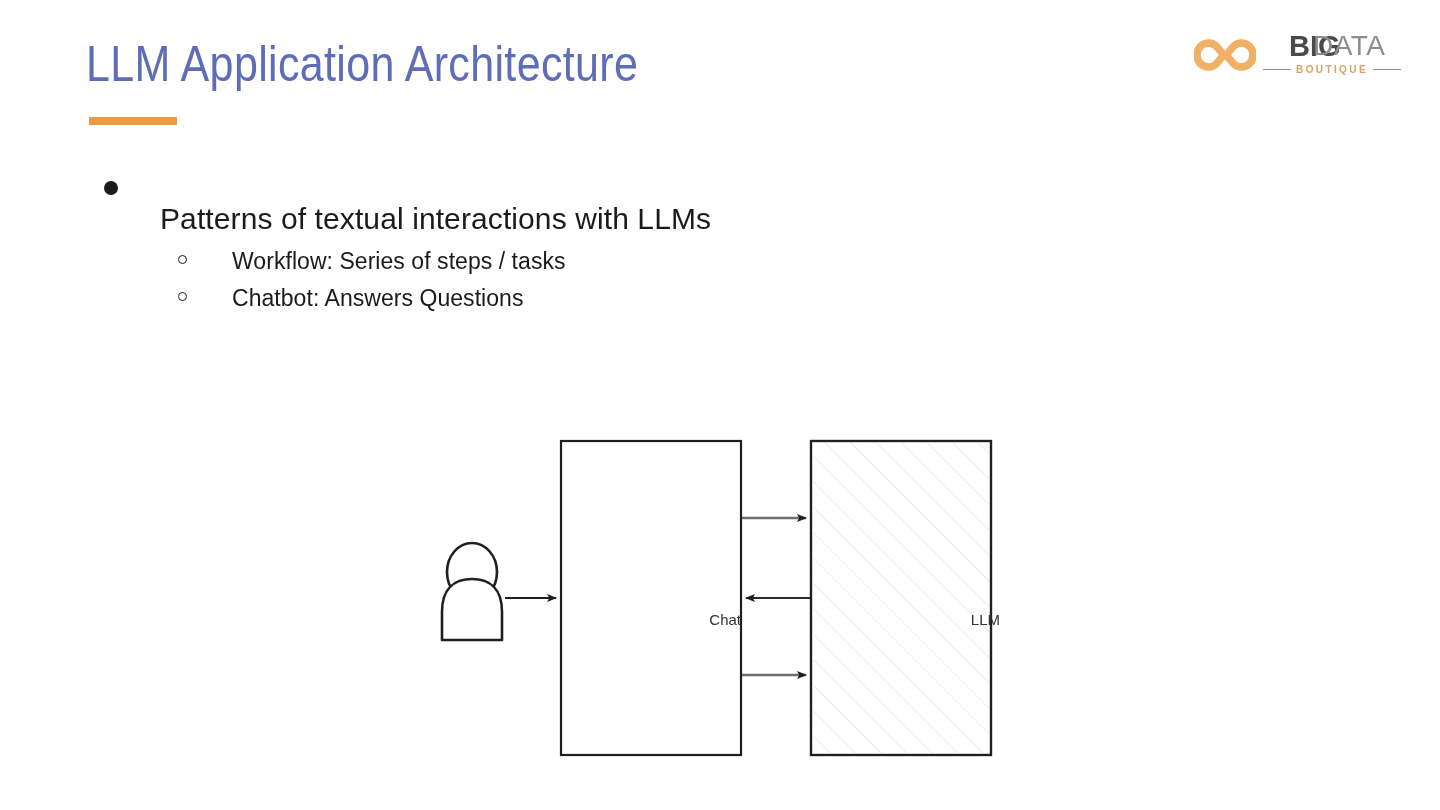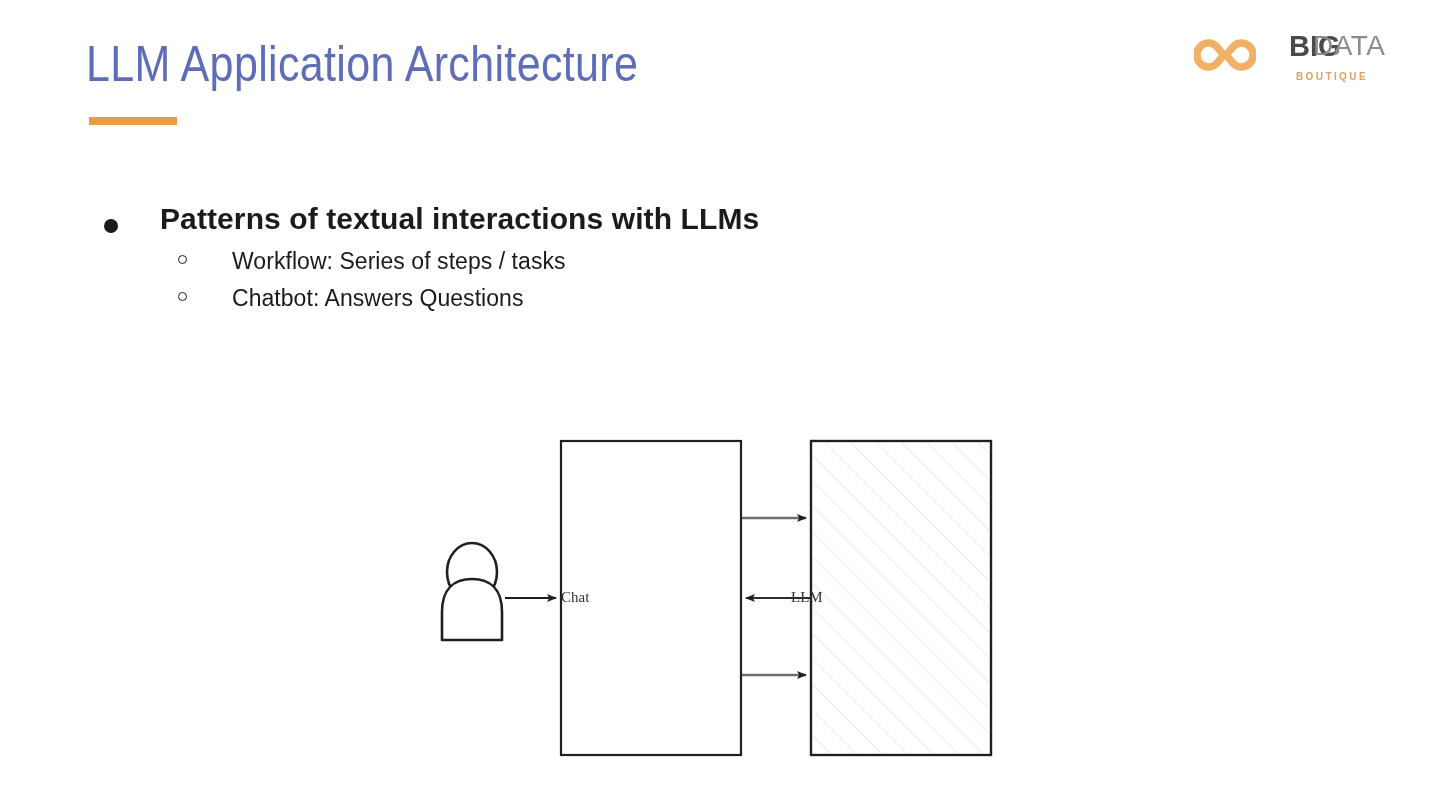--- a/index.html
+++ b/index.html
@@ -90,21 +90,20 @@
     line-height: 1;
   }
   .logo-boutique-row {
     position: absolute;
     left: 1px;
     top: 34px;
     width: 138px;
     display: flex;
     align-items: center;
     gap: 5px;
-    flex-direction: column;
   }
   .logo-rule {
     flex: 1 1 auto;
     height: 1.5px;
     background: #8d8d8d;
   }
   .logo-boutique {
     font-size: 10px;
     font-weight: bold;
     letter-spacing: 2.4px;
@@ -115,23 +114,23 @@
   
   .bullets {
     position: absolute;
     left: 96px;
     top: 200px;
     width: 900px;
   }
   .bullet-l1 {
     position: relative;
     display: flex;
-    align-items: flex-end;
+    align-items: flex-start;
     font-size: 30px;
-    font-weight: 700;
+    font-weight: 400;
     color: #1b1b1b;
     letter-spacing: 0.1px;
     margin: 0 0 8px 0;
     line-height: 1.25;
   }
   .bullet-l1 .marker {
     width: 64px;
     flex: 0 0 64px;
     position: relative;
   }
@@ -180,28 +179,29 @@
     left: 0;
     top: 0;
     width: 1440px;
     height: 810px;
     pointer-events: none;
   }
   .diagram svg { display: block; }
 
   .node-label {
     position: absolute;
-    font-family: Liberation Serif, serif;
+    font-family: Liberation Sans, sans-serif;
     font-size: 15px;
     color: #333333;
-    text-align: left;
+    text-align: right;
     white-space: nowrap;
+    margin-top: 22px;
   }
   .label-chat { left: 561px; top: 589px; width: 180px; }
-  .label-llm  { left: 791px; top: 589px; width: 180px; }
+  .label-llm  { left: 820px; top: 589px; width: 180px; }
 </style>
 </head>
 <body>
 
 <div class="slide">
 
   <div class="slide-title">LLM Application Architecture</div>
   <div class="title-rule"></div>
 
   <div class="logo">

